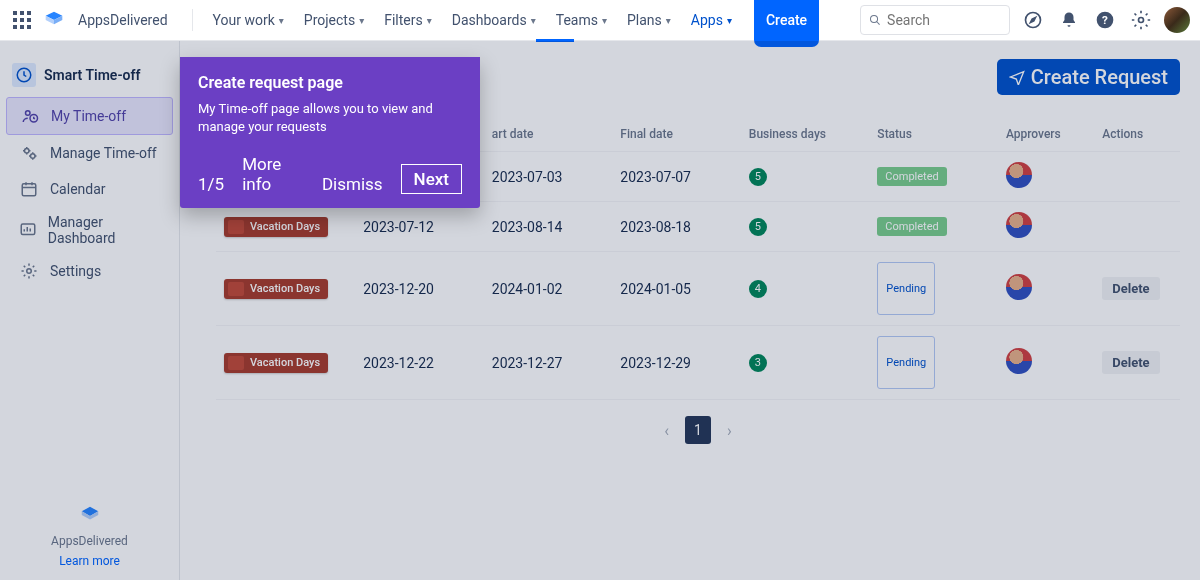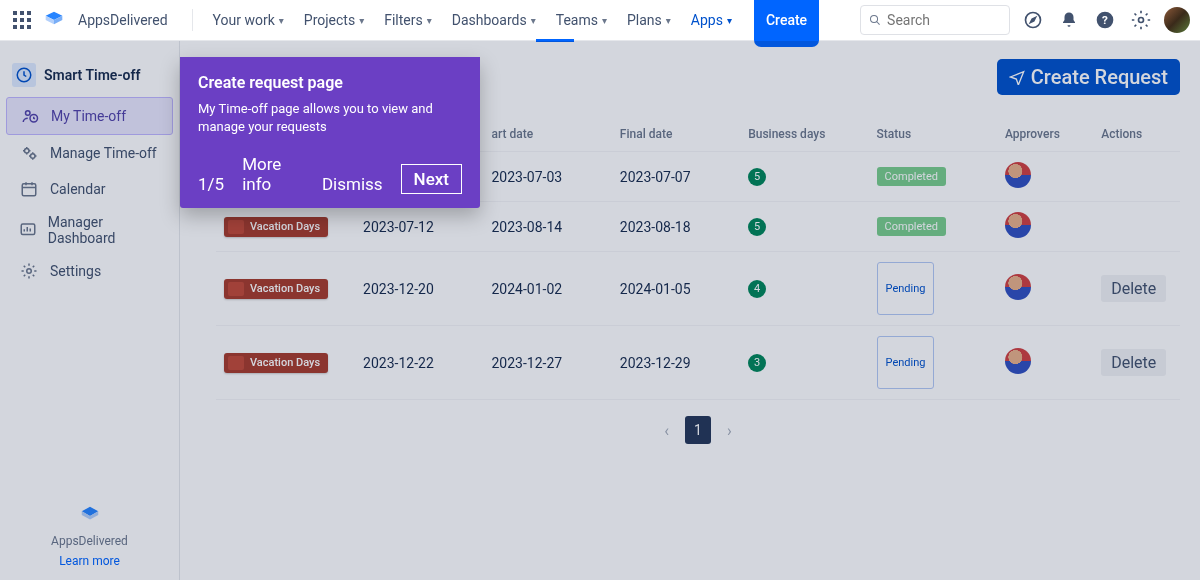--- a/index.html
+++ b/index.html
@@ -45,21 +45,21 @@
     
     .tbl { width: 100%; border-collapse: collapse; }
     .tbl th { text-align:left; font-size: 12px; font-weight: 500; color:#6b778c; padding: 8px 8px 10px 8px; border-bottom: 1px solid #f4f5f7; }
     .tbl td { font-size: 14px; color:#172b4d; padding: 10px 8px; border-bottom: 1px solid #f4f5f7; }
     .off-pill { display:inline-flex; align-items:center; gap:6px; background:#a83b2b; color:#fff; font-size:11px; font-weight:500; padding:3px 8px 3px 4px; border-radius:3px; box-shadow:0 1px 2px rgba(0,0,0,0.2); }
     .off-pill .pi { width:16px; height:14px; background:#c24a38; border-radius:2px; display:inline-block; }
     .biz-badge { display:inline-flex; width:18px; height:18px; border-radius:50%; background:#00875a; color:#fff; font-size:11px; align-items:center; justify-content:center; }
     .status-completed { display:inline-block; background:#79ce8c; color:#fff; font-size:11px; padding:3px 8px; border-radius:3px; }
     .status-pending { display:inline-block; border:1px solid #b3c8f5; color:#0052cc; font-size:11px; padding:19px 8px; border-radius:3px; background:#fff; }
     .apv { width:26px; height:26px; border-radius:50%; background: radial-gradient(circle at 40% 35%, #e8b089 30%, transparent 31%), linear-gradient(#d14040 50%, #3050c0 50%); background-color:#e8f0f8; display:inline-block; }
-    .del-btn { background:#f1f2f4; border:none; color:#42526e; font-size:16px; padding:4px 10px; border-radius:3px; cursor:pointer; }
+    .del-btn { background:#f1f2f4; border:none; color:#42526e; font-size:13px; padding:4px 10px; border-radius:3px; cursor:pointer;font-weight:bold; }
 
     .pager { display:flex; align-items:center; justify-content:center; gap:8px; margin-top:16px; }
     .pager .pg-arrow { color:#a5adba; cursor:pointer; padding:4px 8px; }
     .pager .pg-current { background:#253858; color:#fff; width:26px; height:28px; border-radius:3px; display:flex; align-items:center; justify-content:center; font-size:14px; }
 
     
     .popover { position:absolute; top:57px; left:180px; width:300px; background:#6b3fc4; color:#fff; border-radius:0 0 3px 3px; padding:16px 18px 14px 18px; box-shadow:0 8px 20px rgba(0,0,0,0.25); z-index:100; }
     .popover h3 { font-size:16px; font-weight:600; margin-bottom:8px; }
     .popover p { font-size:13px; line-height:1.4; }
     .popover-row { display:flex; align-items:flex-end; margin-top:18px; gap:18px; font-size:17px; }

